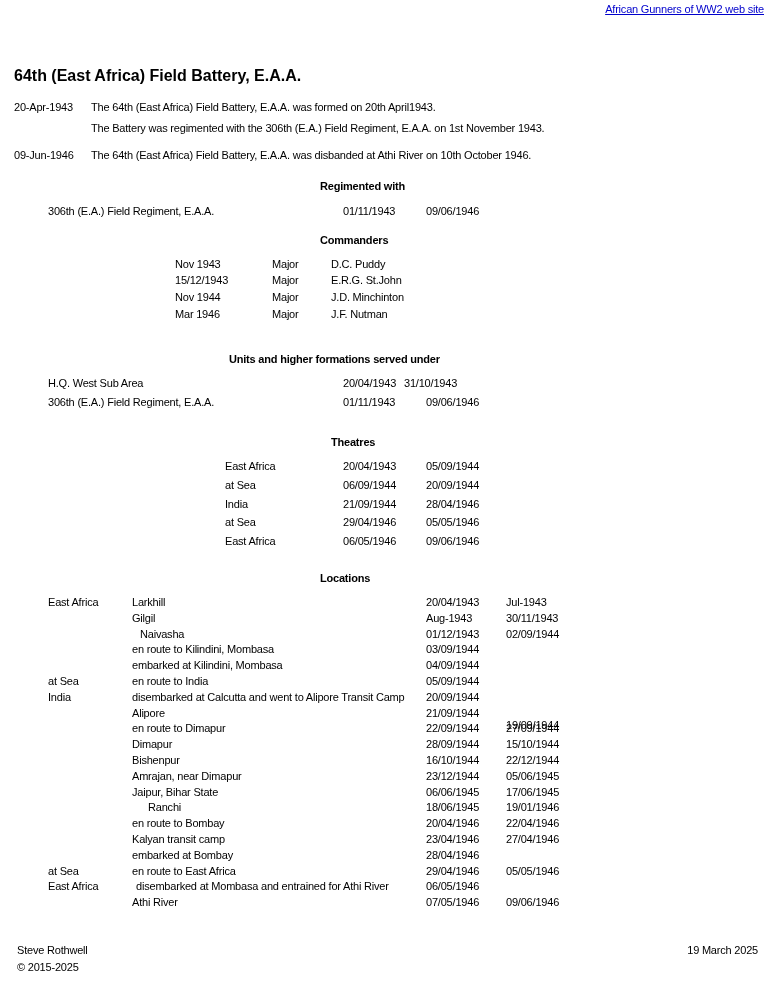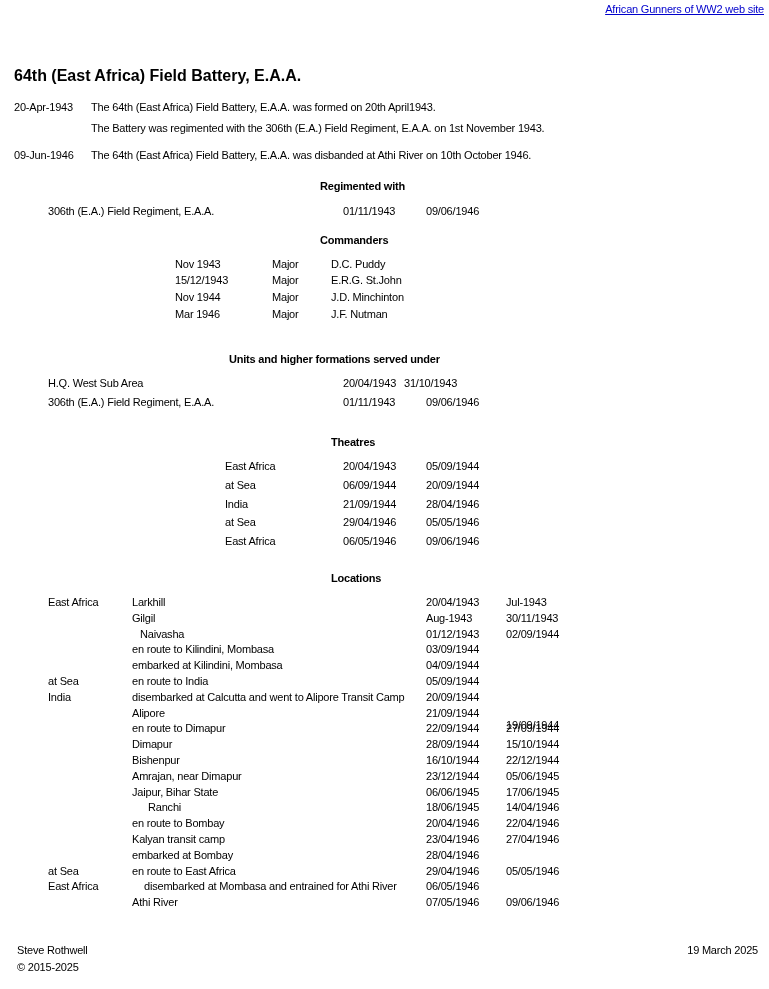--- a/index.html
+++ b/index.html
@@ -98,21 +98,21 @@
     <div class="abs" style="left:426px; top:516px;">05/05/1946</div>
   </div>
   <div>
     <div class="abs" style="left:225px; top:535px;">East Africa</div>
     <div class="abs" style="left:343px; top:535px;">06/05/1946</div>
     <div class="abs" style="left:426px; top:535px;">09/06/1946</div>
   </div>
 </div>
 
 <div>
-  <div class="abs heading" style="left:331px; top:572px;">Locations</div>
+  <div class="abs heading" style="left:320px; top:572px;">Locations</div>
   <div id="loc-rows">
       <div>
         <div class="abs" style="left: 48px; top: 596px;">East Africa</div>
         <div class="abs" style="left: 132px; top: 596px;">Larkhill</div>
         <div class="abs" style="left: 426px; top: 596px;">20/04/1943</div>
         <div class="abs" style="left: 506px; top: 596px;">Jul-1943</div>
       </div>
       <div>
         <div class="abs" style="left: 48px; top: 612px;"></div>
         <div class="abs" style="left: 132px; top: 612px;">Gilgil</div>
@@ -182,21 +182,21 @@
       <div>
         <div class="abs" style="left: 48px; top: 786px;"></div>
         <div class="abs" style="left: 132px; top: 786px; text-align: center;">Jaipur, Bihar State</div>
         <div class="abs" style="left: 426px; top: 786px;">06/06/1945</div>
         <div class="abs" style="left: 506px; top: 786px;">17/06/1945</div>
       </div>
       <div>
         <div class="abs" style="left: 48px; top: 801px;"></div>
         <div class="abs" style="left: 132px; top: 801px; padding-left: 16px;">Ranchi</div>
         <div class="abs" style="left: 426px; top: 801px;">18/06/1945</div>
-        <div class="abs" style="left: 506px; top: 801px;">14/04/1946</div>
+        <div class="abs" style="left: 506px; top: 801px;">19/01/1946</div>
       </div>
       <div>
         <div class="abs" style="left: 48px; top: 817px;"></div>
         <div class="abs" style="left: 132px; top: 817px;">en route to Bombay</div>
         <div class="abs" style="left: 426px; top: 817px;">20/04/1946</div>
         <div class="abs" style="left: 506px; top: 817px;">22/04/1946</div>
       </div>
       <div>
         <div class="abs" style="left: 48px; top: 833px;"></div>
         <div class="abs" style="left: 132px; top: 833px;">Kalyan transit camp</div>
@@ -210,21 +210,21 @@
         <div class="abs" style="left: 506px; top: 849px;"></div>
       </div>
       <div>
         <div class="abs" style="left: 48px; top: 865px;">at Sea</div>
         <div class="abs" style="left: 132px; top: 865px;">en route to East Africa</div>
         <div class="abs" style="left: 426px; top: 865px;">29/04/1946</div>
         <div class="abs" style="left: 506px; top: 865px;">05/05/1946</div>
       </div>
       <div>
         <div class="abs" style="left: 48px; top: 880px;">East Africa</div>
-        <div class="abs" style="left: 144px; top: 880px;">disembarked at Mombasa and entrained for Athi River</div>
+        <div class="abs" style="left: 136px; top: 880px;">disembarked at Mombasa and entrained for Athi River</div>
         <div class="abs" style="left: 426px; top: 880px;">06/05/1946</div>
         <div class="abs" style="left: 506px; top: 880px;"></div>
       </div>
       <div>
         <div class="abs" style="left: 48px; top: 896px;"></div>
         <div class="abs" style="left: 132px; top: 896px;">Athi River</div>
         <div class="abs" style="left: 426px; top: 896px;">07/05/1946</div>
         <div class="abs" style="left: 506px; top: 896px;">09/06/1946</div>
       </div>
     </div>

